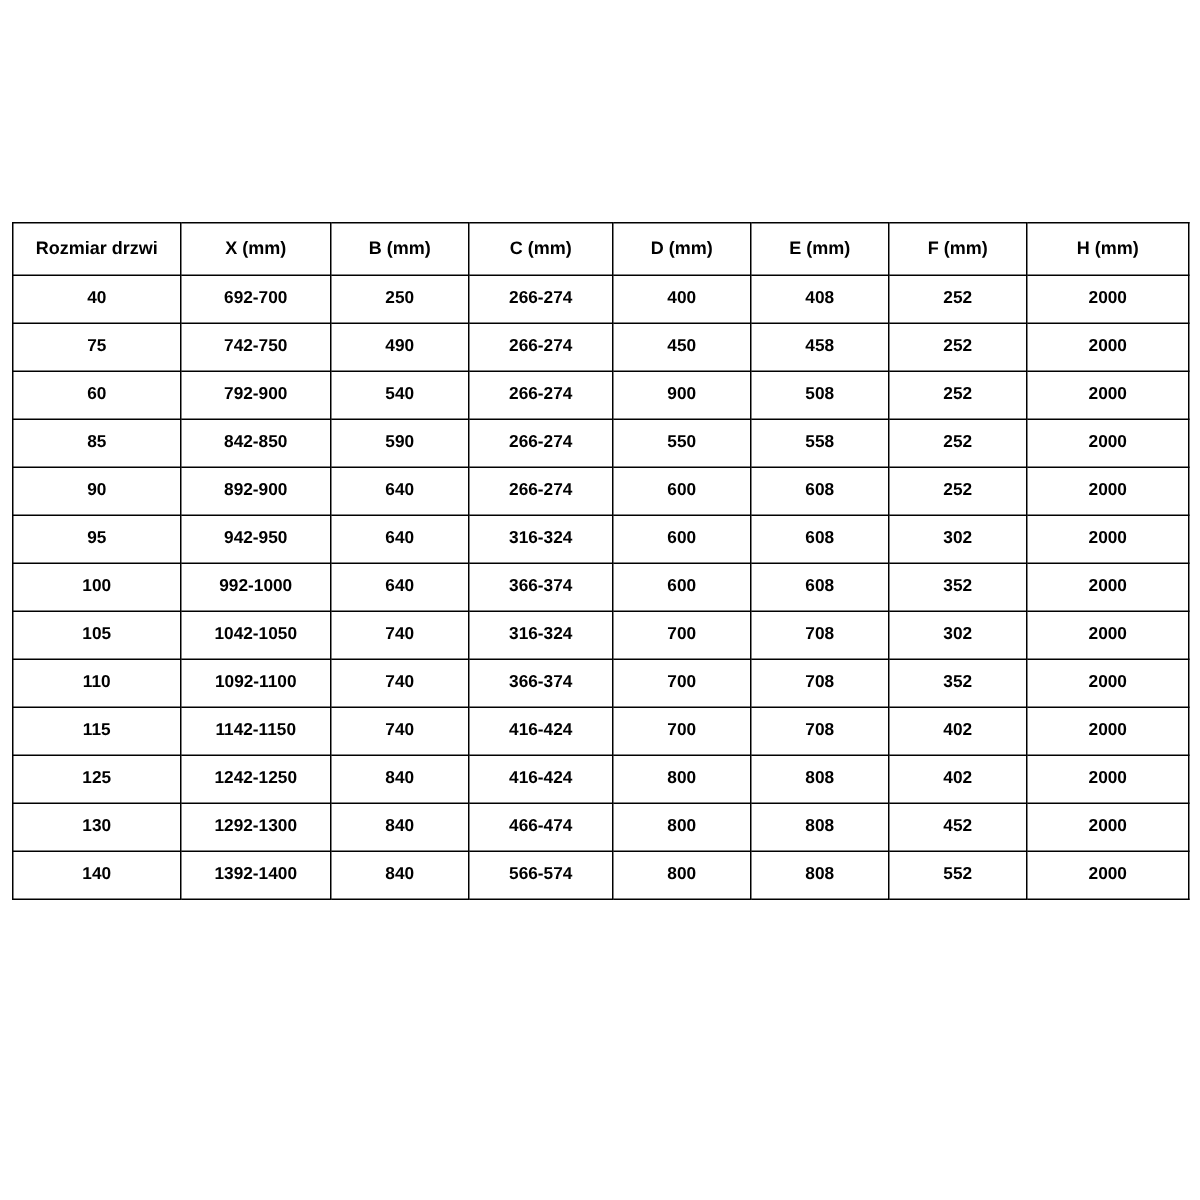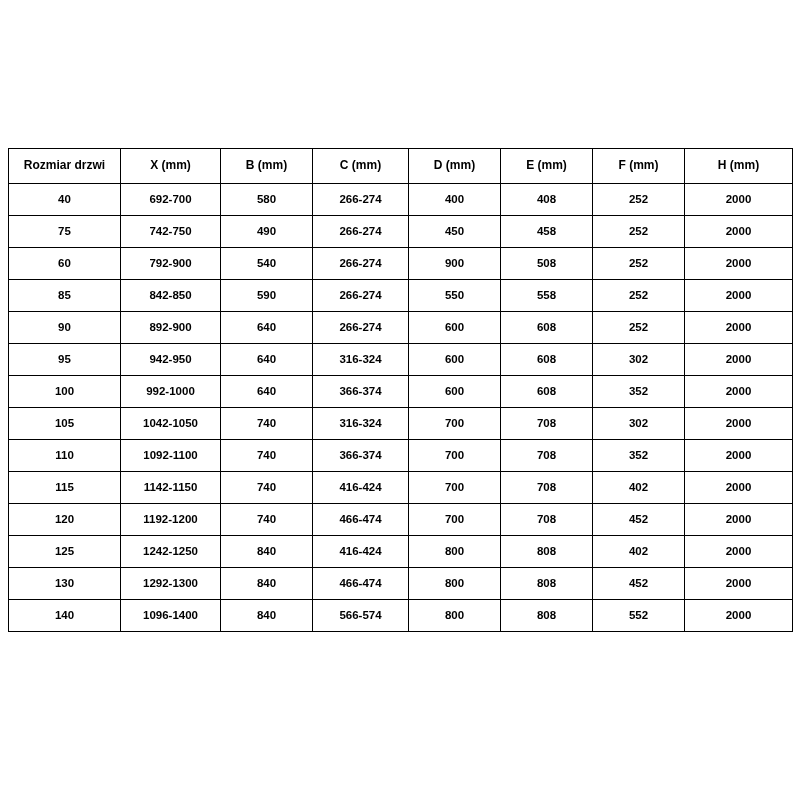--- a/index.html
+++ b/index.html
@@ -80,21 +80,21 @@
           <th>D (mm)</th>
           <th>E (mm)</th>
           <th>F (mm)</th>
           <th>H (mm)</th>
         </tr>
       </thead>
       <tbody>
         <tr>
           <td>40</td>
           <td>692-700</td>
-          <td>580</td>
+          <td>250</td>
           <td>266-274</td>
           <td>400</td>
           <td>408</td>
           <td>252</td>
           <td>2000</td>
         </tr>
         <tr>
           <td>75</td>
           <td>742-750</td>
           <td>490</td>
@@ -178,30 +178,20 @@
           <td>115</td>
           <td>1142-1150</td>
           <td>740</td>
           <td>416-424</td>
           <td>700</td>
           <td>708</td>
           <td>402</td>
           <td>2000</td>
         </tr>
         <tr>
-          <td>120</td>
-          <td>1192-1200</td>
-          <td>740</td>
-          <td>466-474</td>
-          <td>700</td>
-          <td>708</td>
-          <td>452</td>
-          <td>2000</td>
-        </tr>
-        <tr>
           <td>125</td>
           <td>1242-1250</td>
           <td>840</td>
           <td>416-424</td>
           <td>800</td>
           <td>808</td>
           <td>402</td>
           <td>2000</td>
         </tr>
         <tr>
@@ -209,21 +199,21 @@
           <td>1292-1300</td>
           <td>840</td>
           <td>466-474</td>
           <td>800</td>
           <td>808</td>
           <td>452</td>
           <td>2000</td>
         </tr>
         <tr>
           <td>140</td>
-          <td>1096-1400</td>
+          <td>1392-1400</td>
           <td>840</td>
           <td>566-574</td>
           <td>800</td>
           <td>808</td>
           <td>552</td>
           <td>2000</td>
         </tr>
       </tbody>
     </table>
   </div>

